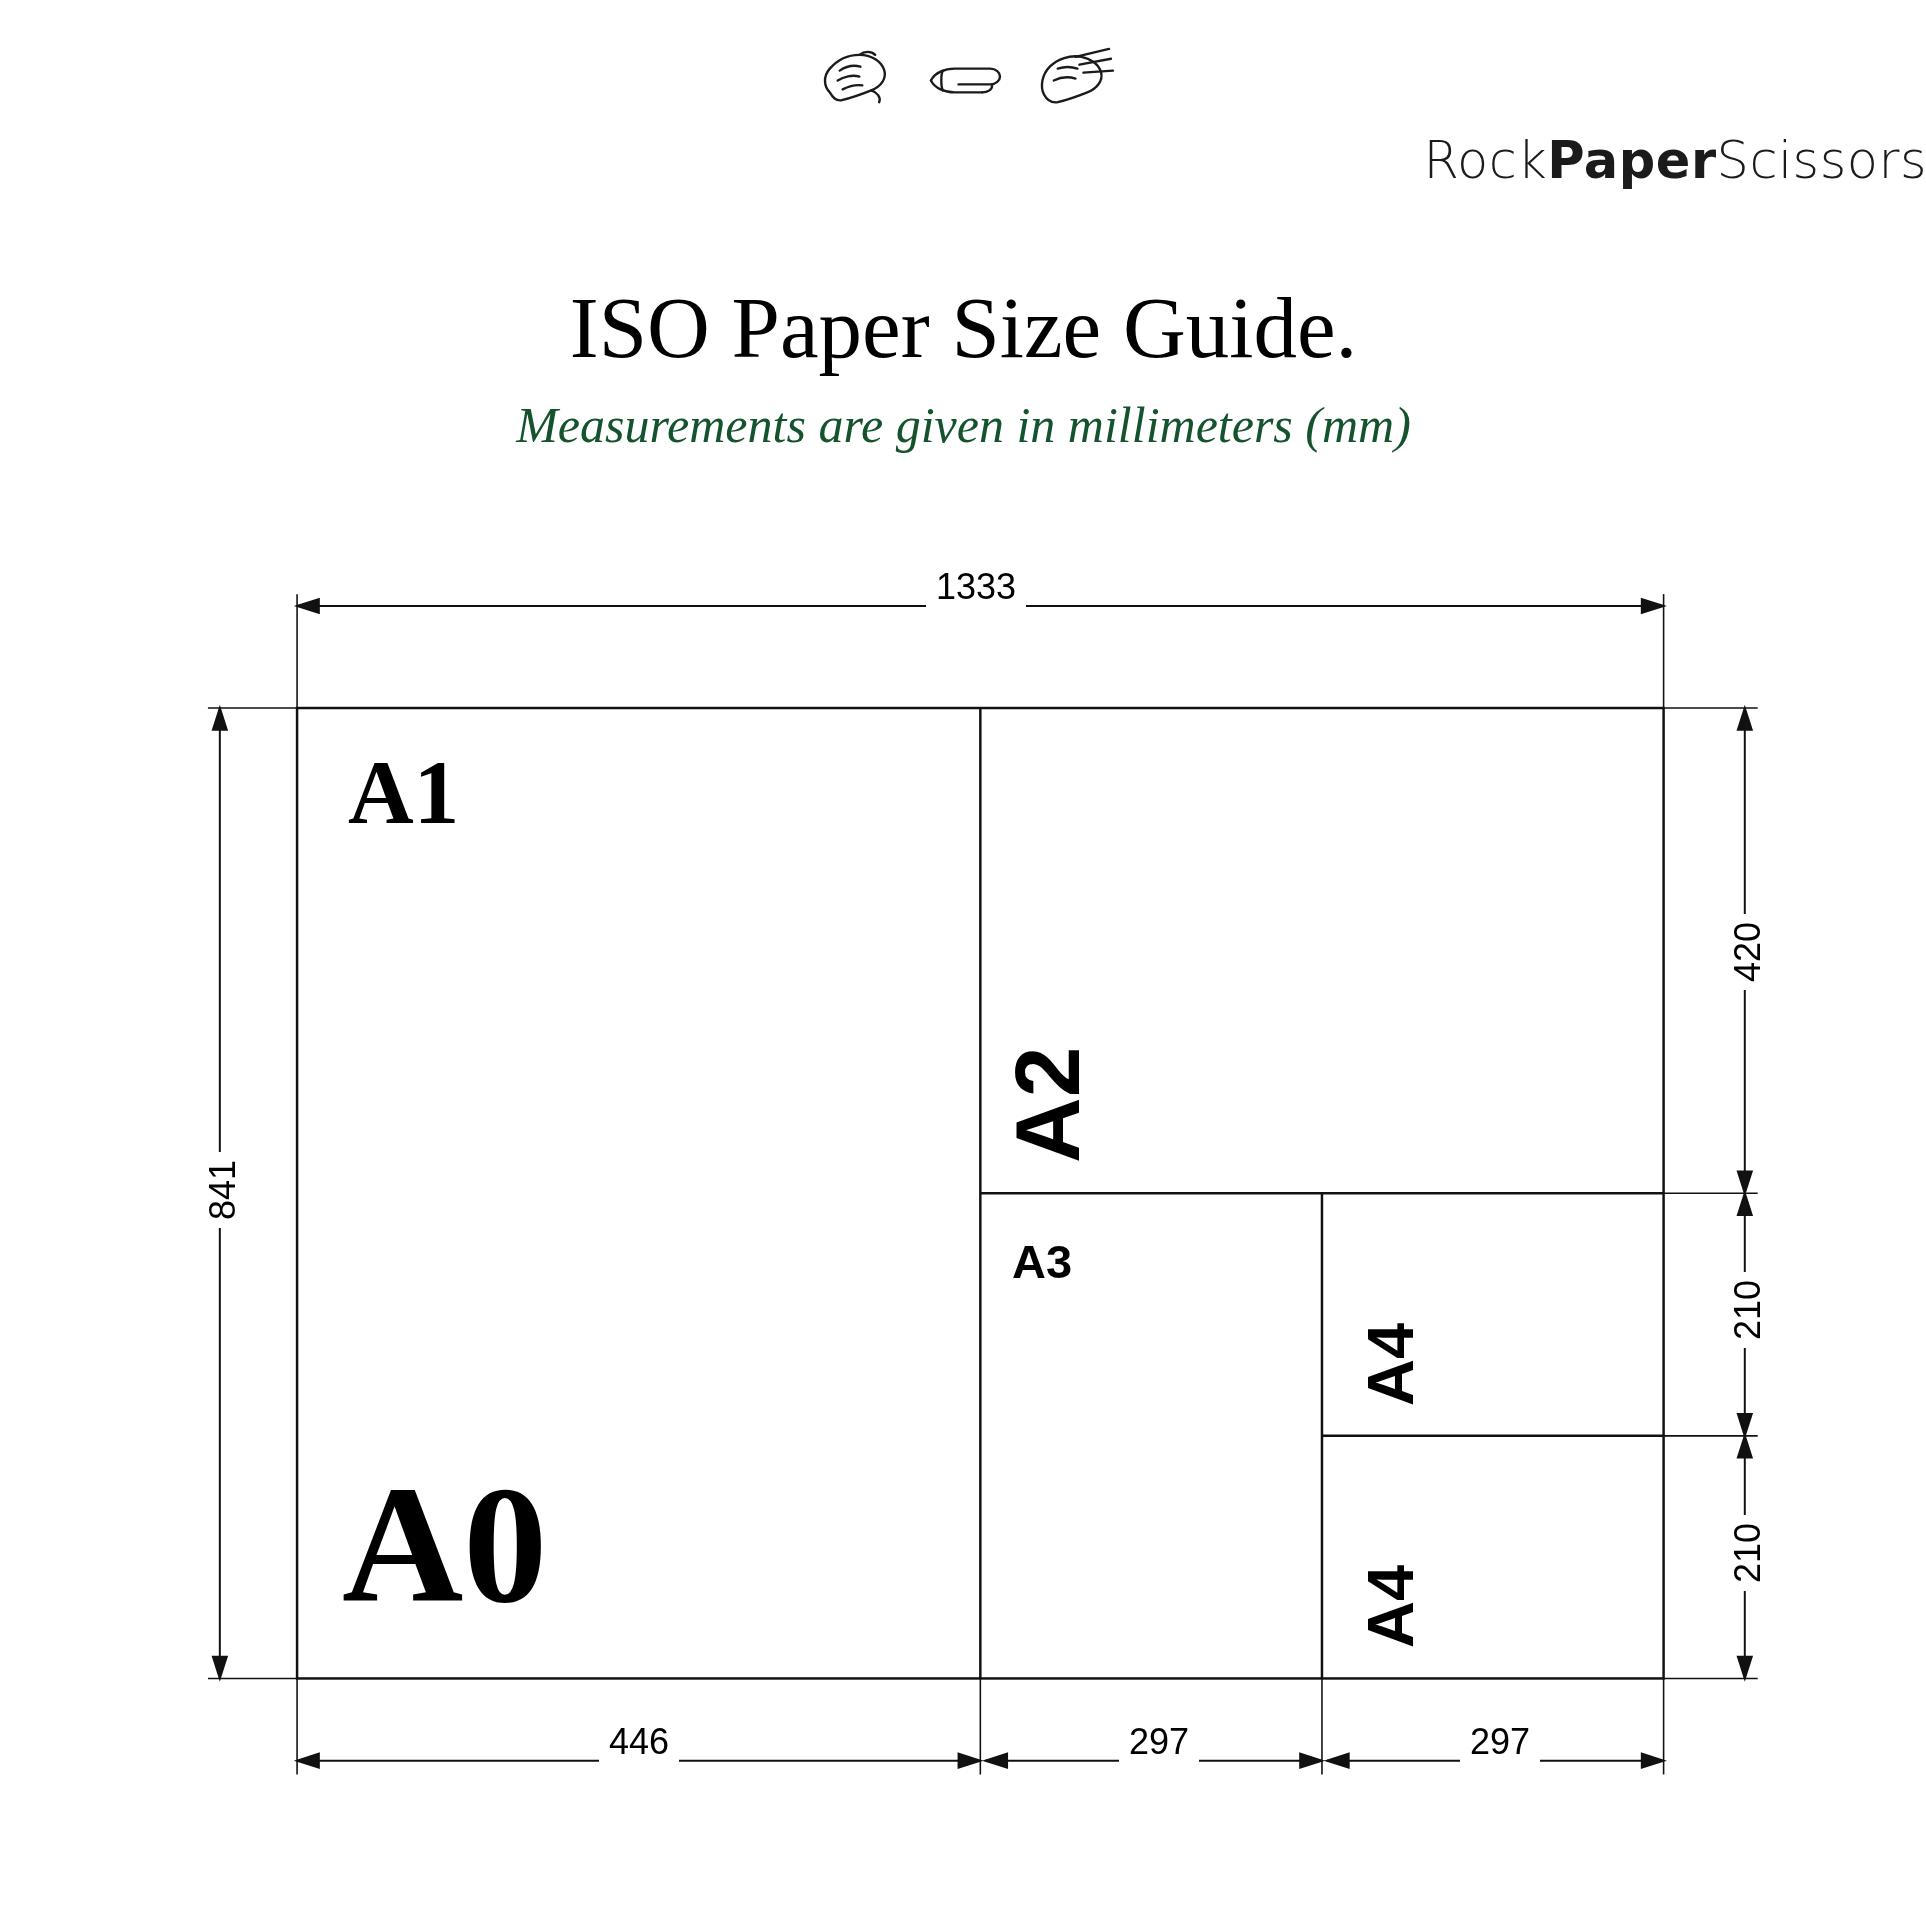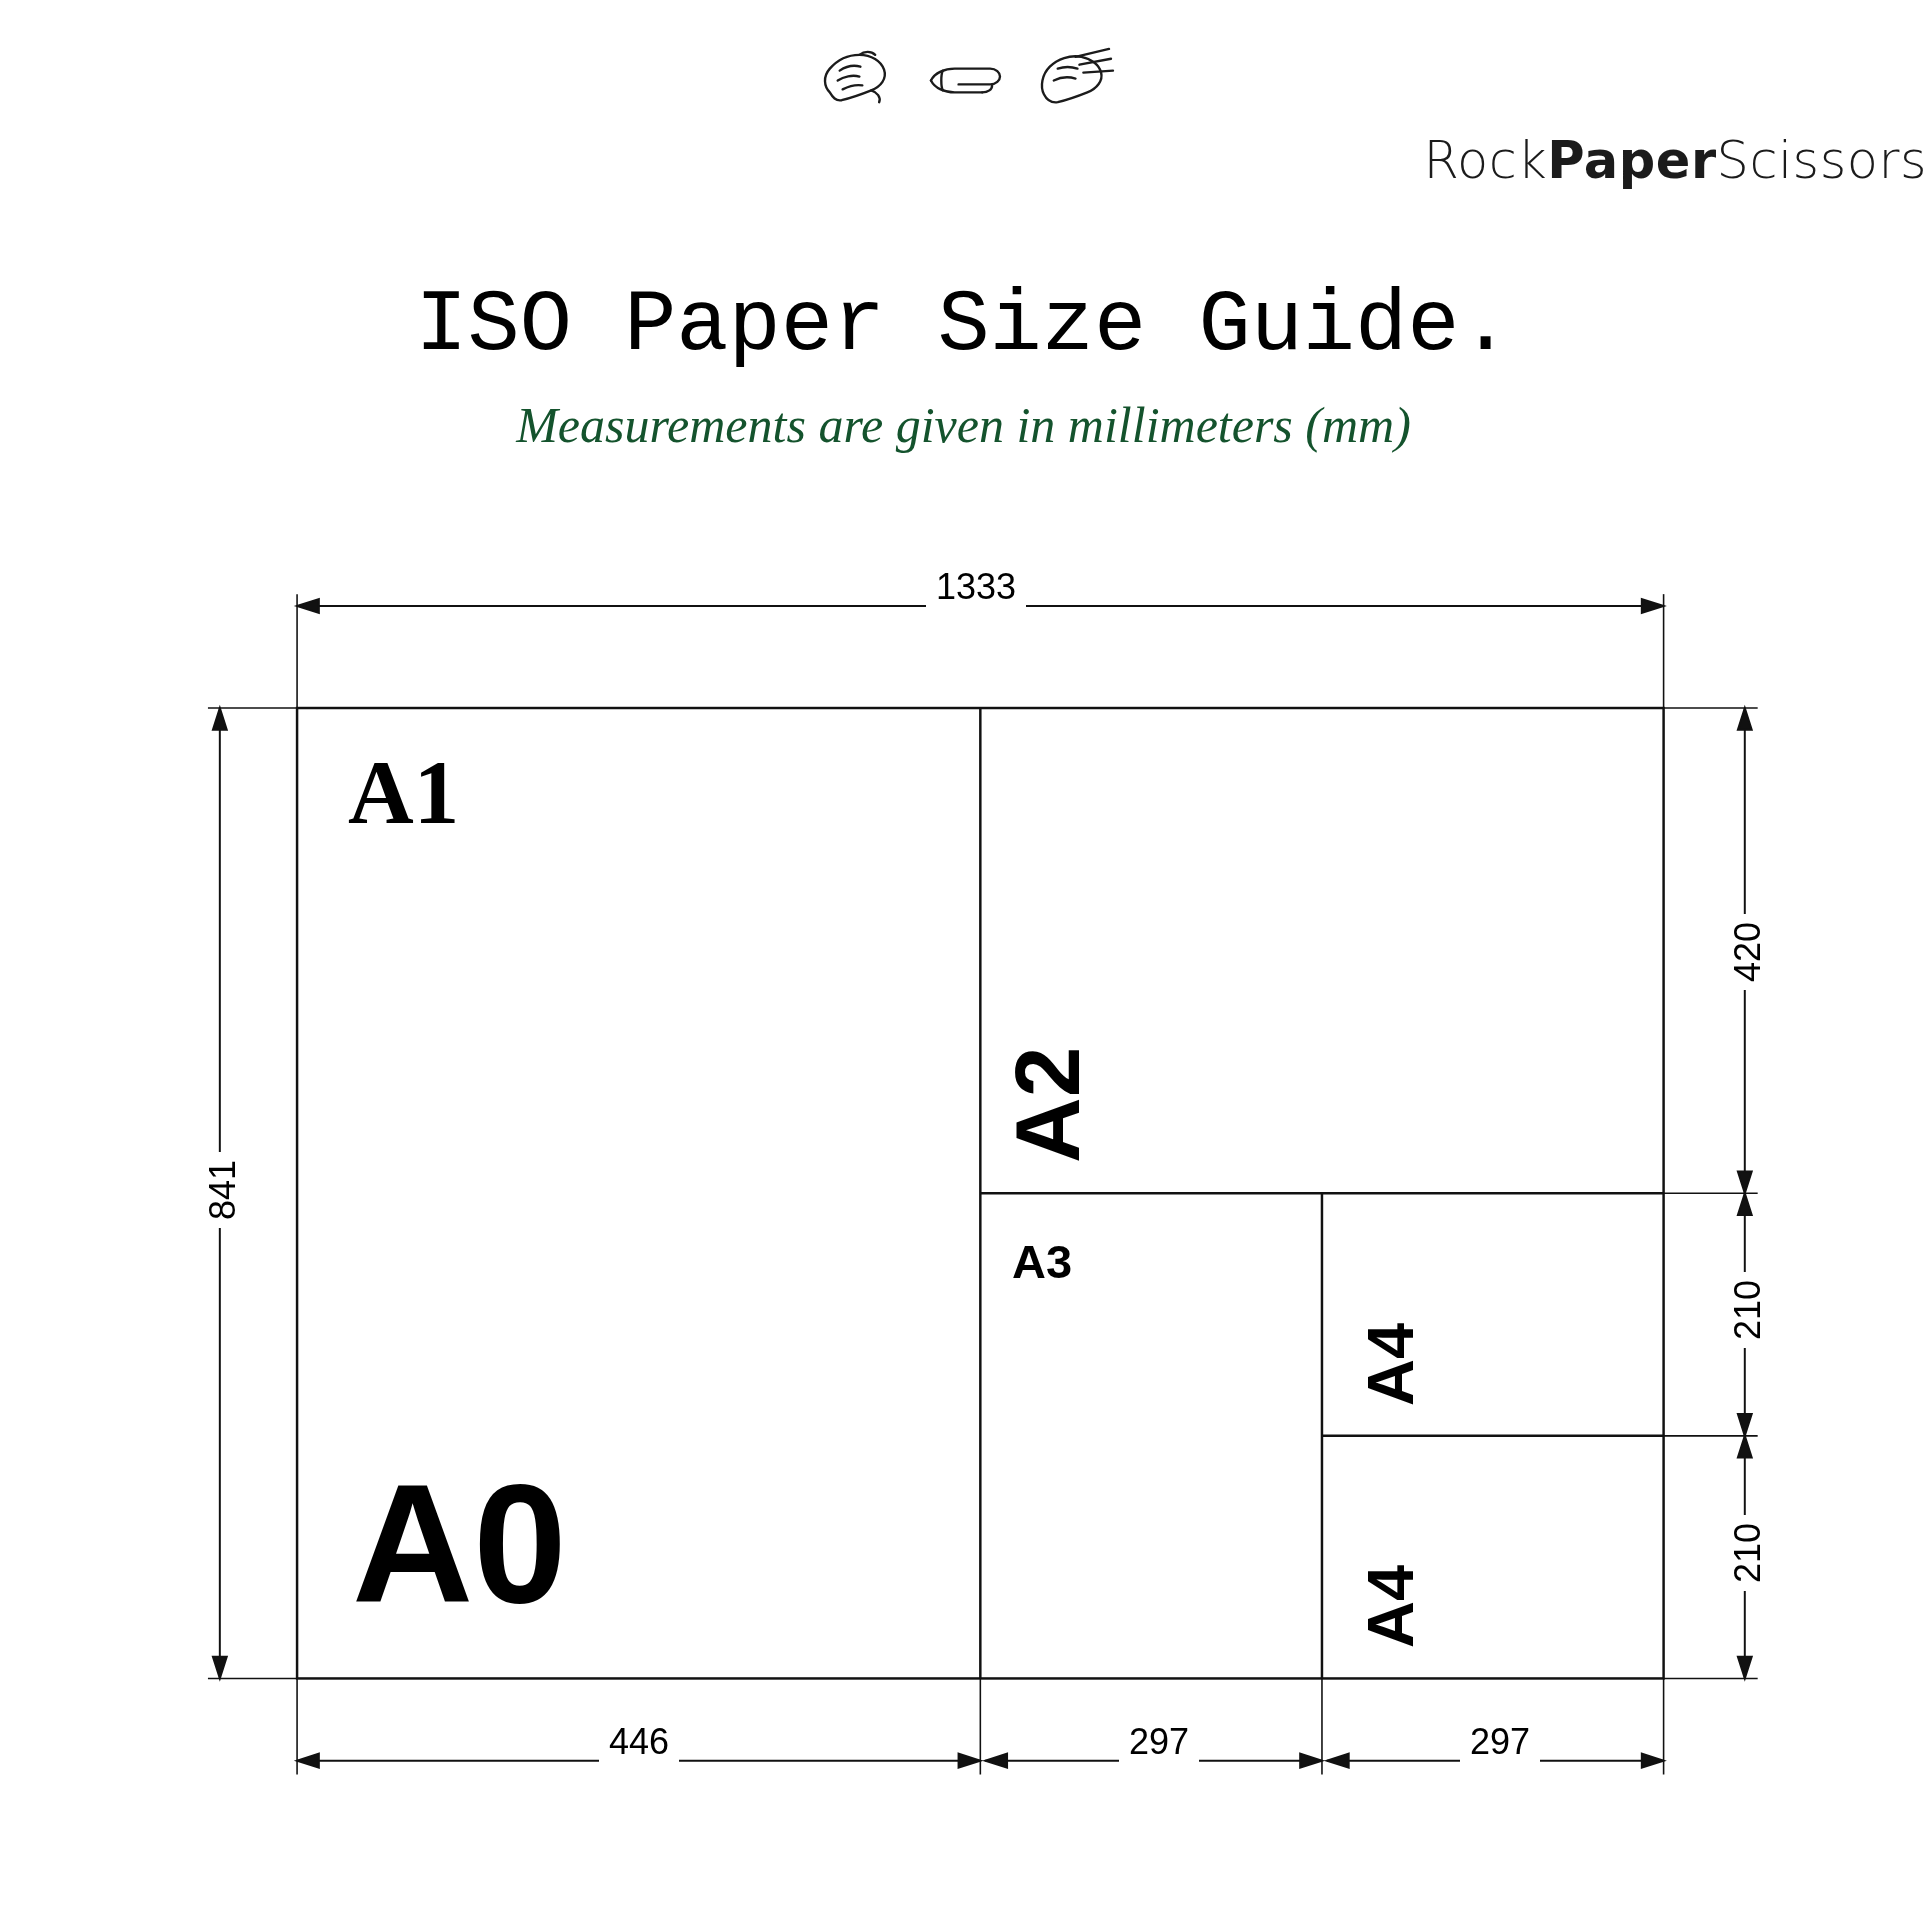--- a/index.html
+++ b/index.html
@@ -43,21 +43,21 @@
     font-weight: 700;
   }
 
   
   .title {
     position: absolute;
     top: 277px;
     left: 0;
     width: 100%;
     text-align: center;
-    font-family: Liberation Mono, monospace;
+    font-family: Liberation Serif, serif;
     font-size: 87px;
     color: #000;
   }
   .subtitle {
     position: absolute;
     top: 396px;
     left: 0;
     width: 100%;
     text-align: center;
     font-family: "Liberation Serif", serif;
@@ -204,21 +204,21 @@
       <polygon points="995,1778 1017,1771 1017,1785"></polygon>
       <polygon points="1335,1778 1313,1771 1313,1785"></polygon>
 
       <line x1="1340" y1="1778" x2="1680" y2="1778"></line>
       <line x1="1680" y1="1695" x2="1680" y2="1792" stroke-width="1.6"></line>
       <polygon points="1340,1778 1362,1771 1362,1785"></polygon>
       <polygon points="1680,1778 1658,1771 1658,1785"></polygon>
     </g>
   </svg>
 
-  <div class="sheet-label" style="left:352px; top:1460px; font-size:168px;">A0</div>
+  <div class="sheet-label" style="left:342px; top:1460px; font-size:168px;font-family:Liberation Serif, serif;">A0</div>
 
   <div class="sheet-label" style="left:348px; top:747px; font-size:91px;font-family:Liberation Serif, serif;">A1</div>
 
   <div class="sheet-label rot90" style="left:1002px; top:1163px; font-size:91px;">A2</div>
 
   <div class="sheet-label" style="left:1012px; top:1238px; font-size:47px;">A3</div>
 
   <div class="sheet-label rot90" style="left:1358px; top:1406px; font-size:65px;">A4</div>
 
   <div class="sheet-label rot90" style="left:1358px; top:1648px; font-size:65px;">A4</div>

